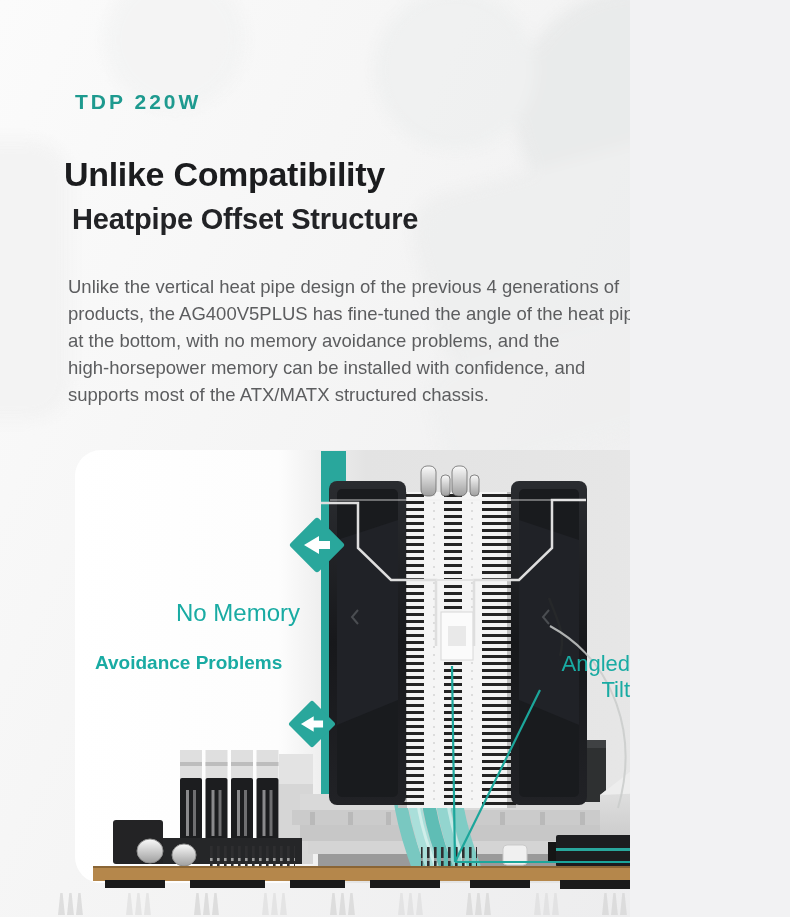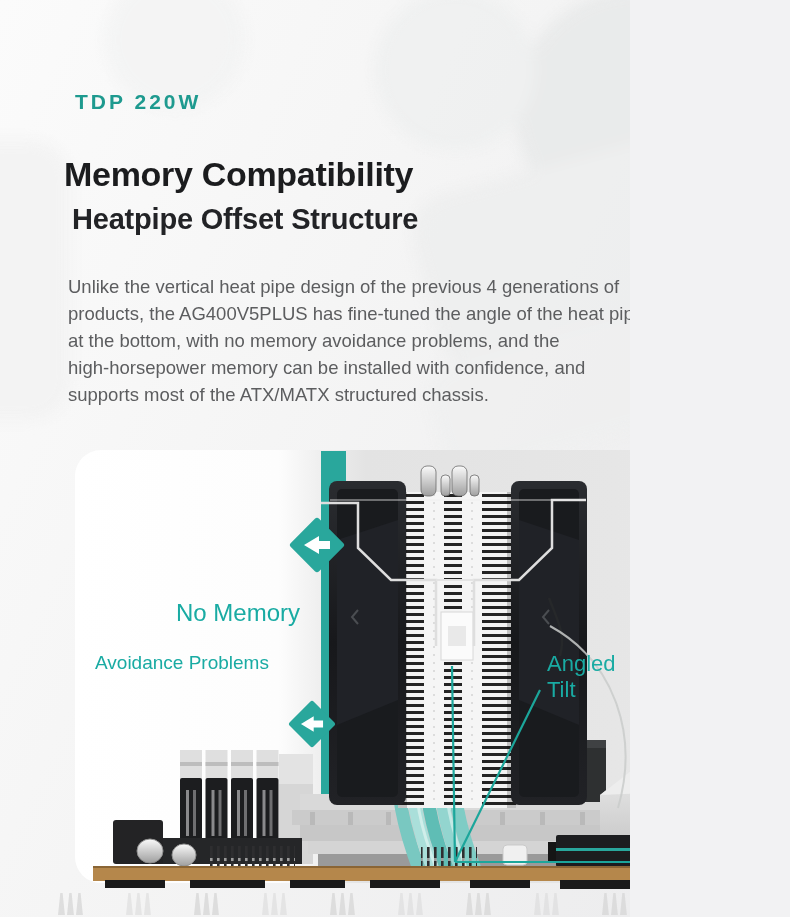--- a/index.html
+++ b/index.html
@@ -23,22 +23,22 @@
     left:72px;top:203px;
     font-size:29px;font-weight:600;letter-spacing:-0.2px;color:#222326;
   }
   .desc{
     left:68px;top:273px;width:640px;
     font-size:18.5px;line-height:27px;color:#5c5d5f;
     white-space:pre-line;
   }
   .fig-label{position:absolute;color:#19aba3;}
   .lbl-no-memory{left:128px;top:599px;font-size:24px;margin-left:48px;}
-  .lbl-avoidance{left:95px;top:652px;font-size:19px;}
-  .lbl-angled{left:547px;top:651px;font-size:22px;}
+  .lbl-avoidance{left:95px;top:652px;font-size:19px;font-weight:bold;}
+  .lbl-angled{left:547px;top:651px;font-size:22px;text-align:right;}
 </style>
 </head>
 <body>
 
 <div class="page">
 
   <svg class="scene" viewBox="0 0 790 917" aria-hidden="true">
     <defs>
       <linearGradient id="cardG" x1="0" y1="0" x2="1" y2="0">
         <stop offset="0" stop-color="#ffffff"></stop>
@@ -266,21 +266,21 @@
       <rect x="-20" y="-20" width="40" height="40" rx="3" fill="#29a79c" transform="rotate(45)"></rect>
       <path d="M-13,0 L2,-9 L2,-4 H13 V4 H2 L2,9 Z" fill="#ffffff"></path>
     </g>
     <g transform="translate(312,724) scale(0.85)">
       <rect x="-20" y="-20" width="40" height="40" rx="3" fill="#29a79c" transform="rotate(45)"></rect>
       <path d="M-13,0 L2,-9 L2,-4 H13 V4 H2 L2,9 Z" fill="#ffffff"></path>
     </g>
   </svg>
 
   <p class="txt badge">TDP 220W</p>
-  <h1 class="txt title">Memory Compatibility</h1>
+  <h1 class="txt title">Unlike Compatibility</h1>
   <h2 class="txt subtitle">Heatpipe Offset Structure</h2>
   <p class="txt desc">Unlike the vertical heat pipe design of the previous 4 generations of
 products, the AG400V5PLUS has fine-tuned the angle of the heat pipe
 at the bottom, with no memory avoidance problems, and the
 high-horsepower memory can be installed with confidence, and
 supports most of the ATX/MATX structured chassis.</p>
 
   <div class="fig-label lbl-no-memory">No Memory</div>
   <div class="fig-label lbl-avoidance">Avoidance Problems</div>
   <div class="fig-label lbl-angled">Angled Tilt</div>

